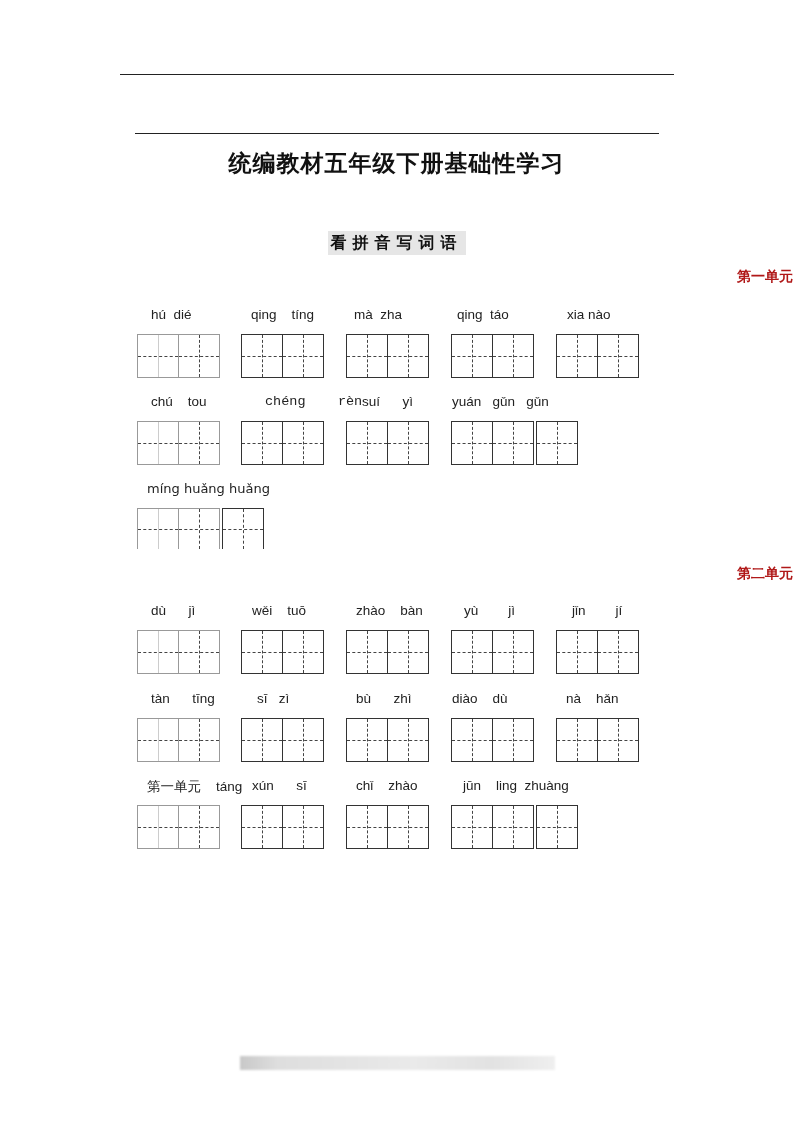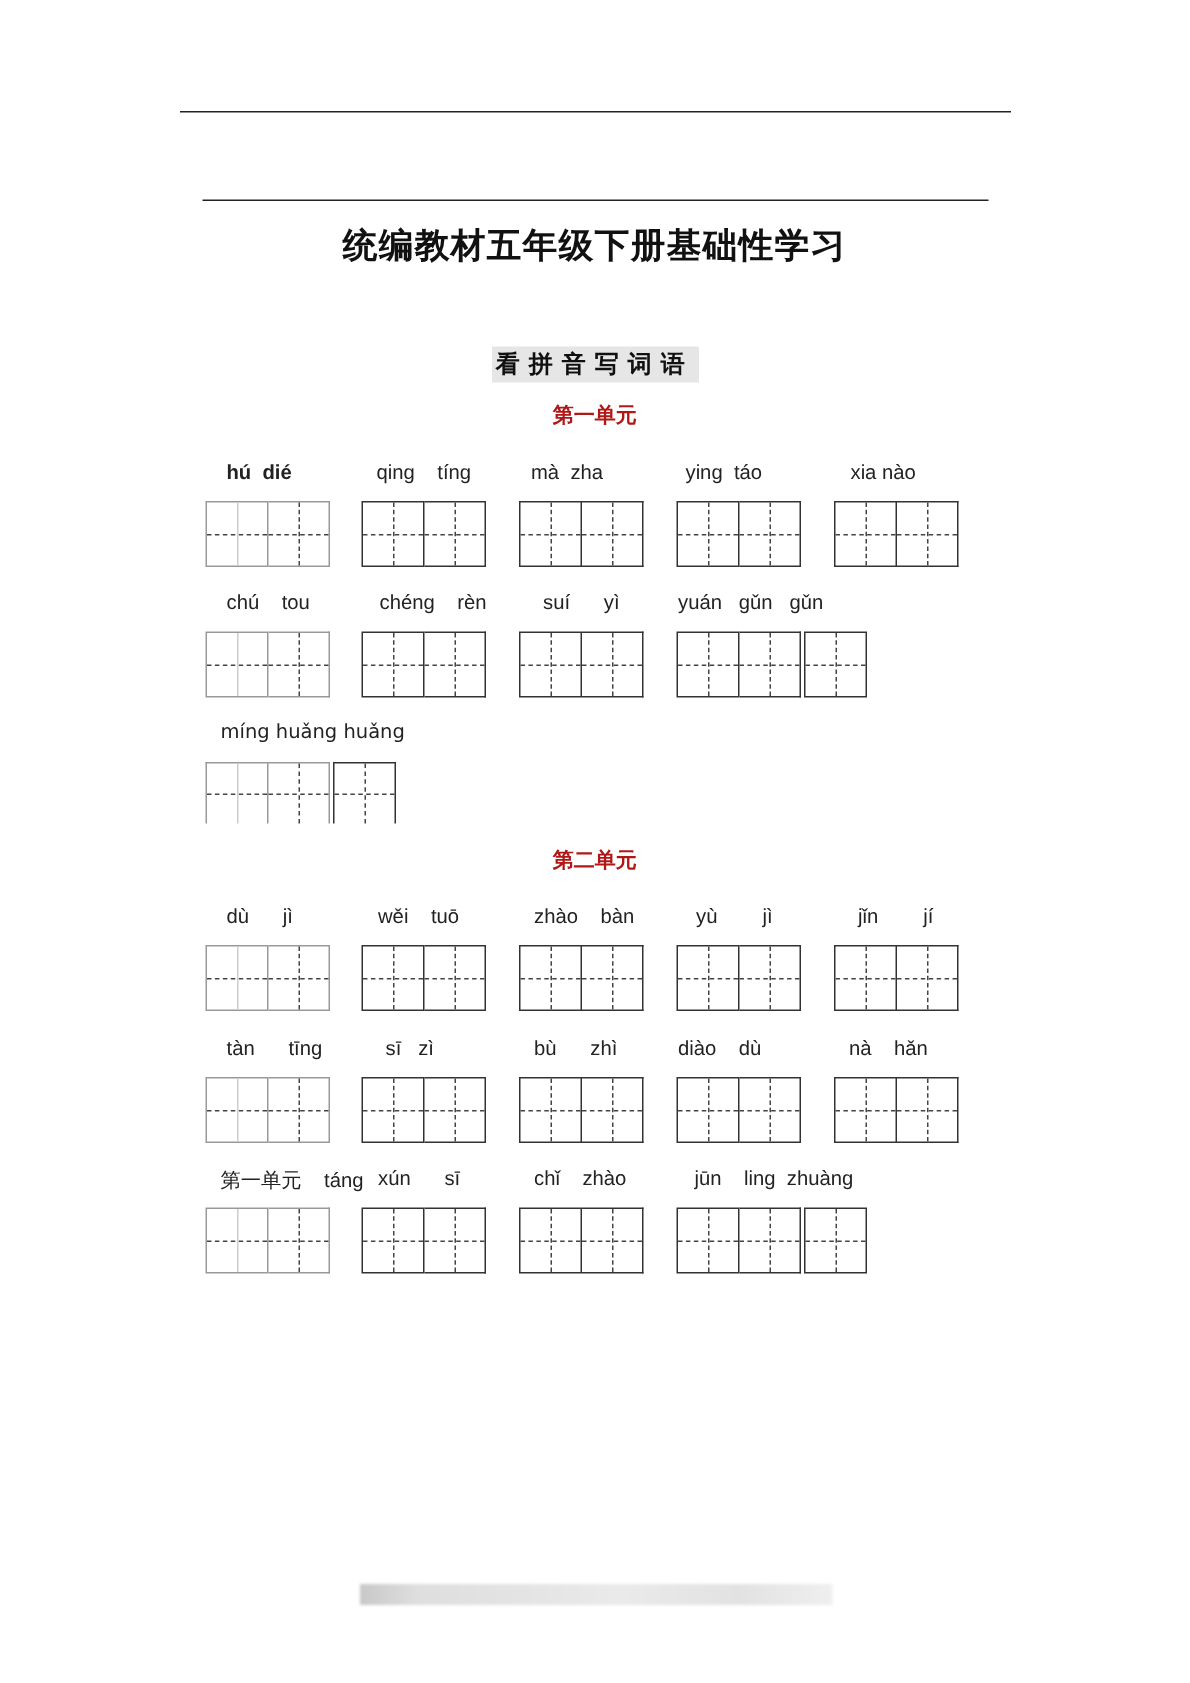--- a/index.html
+++ b/index.html
@@ -4,21 +4,21 @@
 <style>
   html, body { margin:0; padding:0; background:#ffffff; }
   body { width:793px; height:1122px; position:relative; overflow:hidden;
          font-family:"DejaVu Sans", "Liberation Sans", sans-serif; color:#111; }
   .rule { position:absolute; height:1px; background:#222; }
   .title { position:absolute; left:0; width:793px; top:148px; text-align:center;
            font-size:23px; font-weight:bold; letter-spacing:1px; color:#111; }
   .subtitle-wrap { position:absolute; left:0; width:793px; top:231px; text-align:center; }
   .subtitle { display:inline-block; background:#e6e6e6; padding:1px 3px; font-size:16px;
               font-weight:bold; letter-spacing:6px; color:#111; line-height:22px; }
-  .unit { position:absolute; left:0; width:793px; text-align:center; font-size:14px;
+  .unit { position:absolute; left:0; width:793px; text-align:right; font-size:14px;
           font-weight:bold; color:#b01818; }
   .item { position:absolute; }
   .pinyin { position:absolute; top:0; left:10px; white-space:pre; font-size:13.5px;
             font-family:"Liberation Sans", "DejaVu Sans", sans-serif; color:#222; }
   .boxes { position:absolute; top:20px; left:0; display:flex; }
   .cell { position:relative; width:40px; height:42px; border:1.5px solid #333; box-sizing:content-box; }
   .cell + .cell { border-left:none; }
   .cell .h { position:absolute; left:0; right:0; top:50%; border-top:1px dashed #444; }
   .cell .v { position:absolute; top:0; bottom:0; left:50%; border-left:1px dashed #444; }
   .cell.extra { border-left:1.5px solid #333; margin-left:2px; }
@@ -36,21 +36,21 @@
 <div class="rule" style="left:135px; top:133px; width:524px;"></div>
 
 <div class="title">统编教材五年级下册基础性学习</div>
 <div class="subtitle-wrap">
   <span class="subtitle">看拼音写词语</span>
 </div>
 
 <div class="unit" style="top:268px;">第一单元</div>
 
 <div class="item" style="left:137px; top:307px;">
-  <span class="pinyin" style="left:14px;font-weight:bold;">hú  dié</span>
+  <span class="pinyin" style="left:14px;">hú  dié</span>
   <div class="boxes" style="top:27px;">
     <div class="cell light">
         <span class="h"></span>
         <span class="v faint"></span>
       </div>
     <div class="cell light">
         <span class="h"></span>
         <span class="v"></span>
       </div>
   </div>
@@ -75,21 +75,21 @@
         <span class="h"></span>
         <span class="v"></span>
       </div>
     <div class="cell">
         <span class="h"></span>
         <span class="v"></span>
       </div>
   </div>
 </div>
 <div class="item" style="left:451px; top:307px;">
-  <span class="pinyin" style="left:6px;">ying  táo</span>
+  <span class="pinyin" style="left:6px;">qing  táo</span>
   <div class="boxes" style="top:27px;">
     <div class="cell">
         <span class="h"></span>
         <span class="v"></span>
       </div>
     <div class="cell">
         <span class="h"></span>
         <span class="v"></span>
       </div>
   </div>
@@ -115,21 +115,21 @@
         <span class="h"></span>
         <span class="v faint"></span>
       </div>
     <div class="cell light">
         <span class="h"></span>
         <span class="v"></span>
       </div>
   </div>
 </div>
 <div class="item" style="left:241px; top:394px;">
-  <span class="pinyin" style="left:12px;">chéng    rèn</span>
+  <span class="pinyin" style="left:24px;font-family:Liberation Mono, monospace;">chéng    rèn</span>
   <div class="boxes" style="top:27px;">
     <div class="cell">
         <span class="h"></span>
         <span class="v"></span>
       </div>
     <div class="cell">
         <span class="h"></span>
         <span class="v"></span>
       </div>
   </div>

